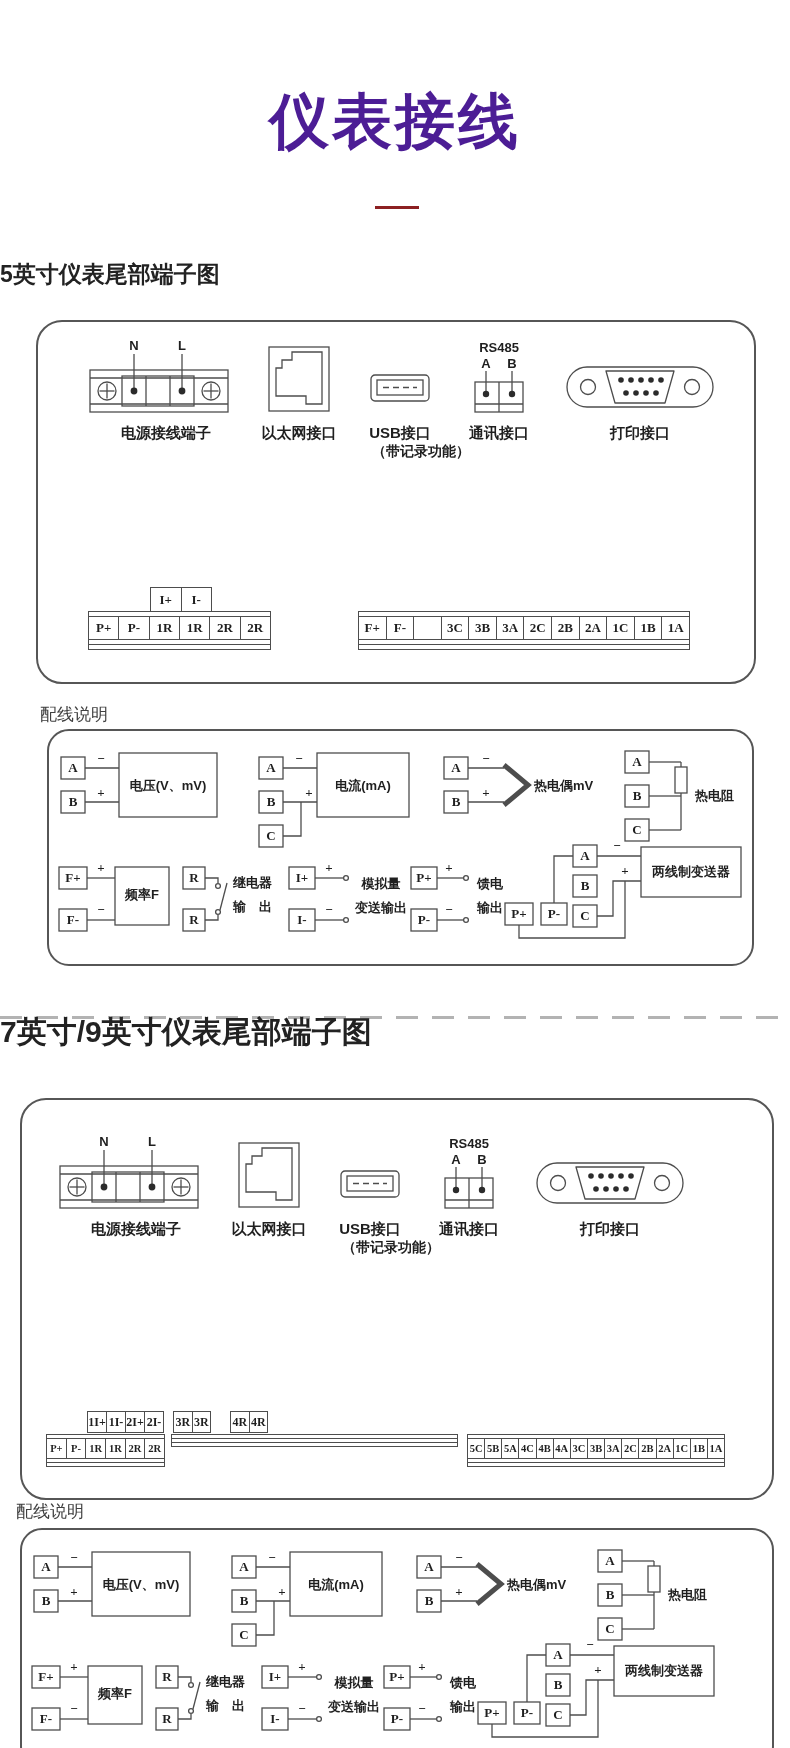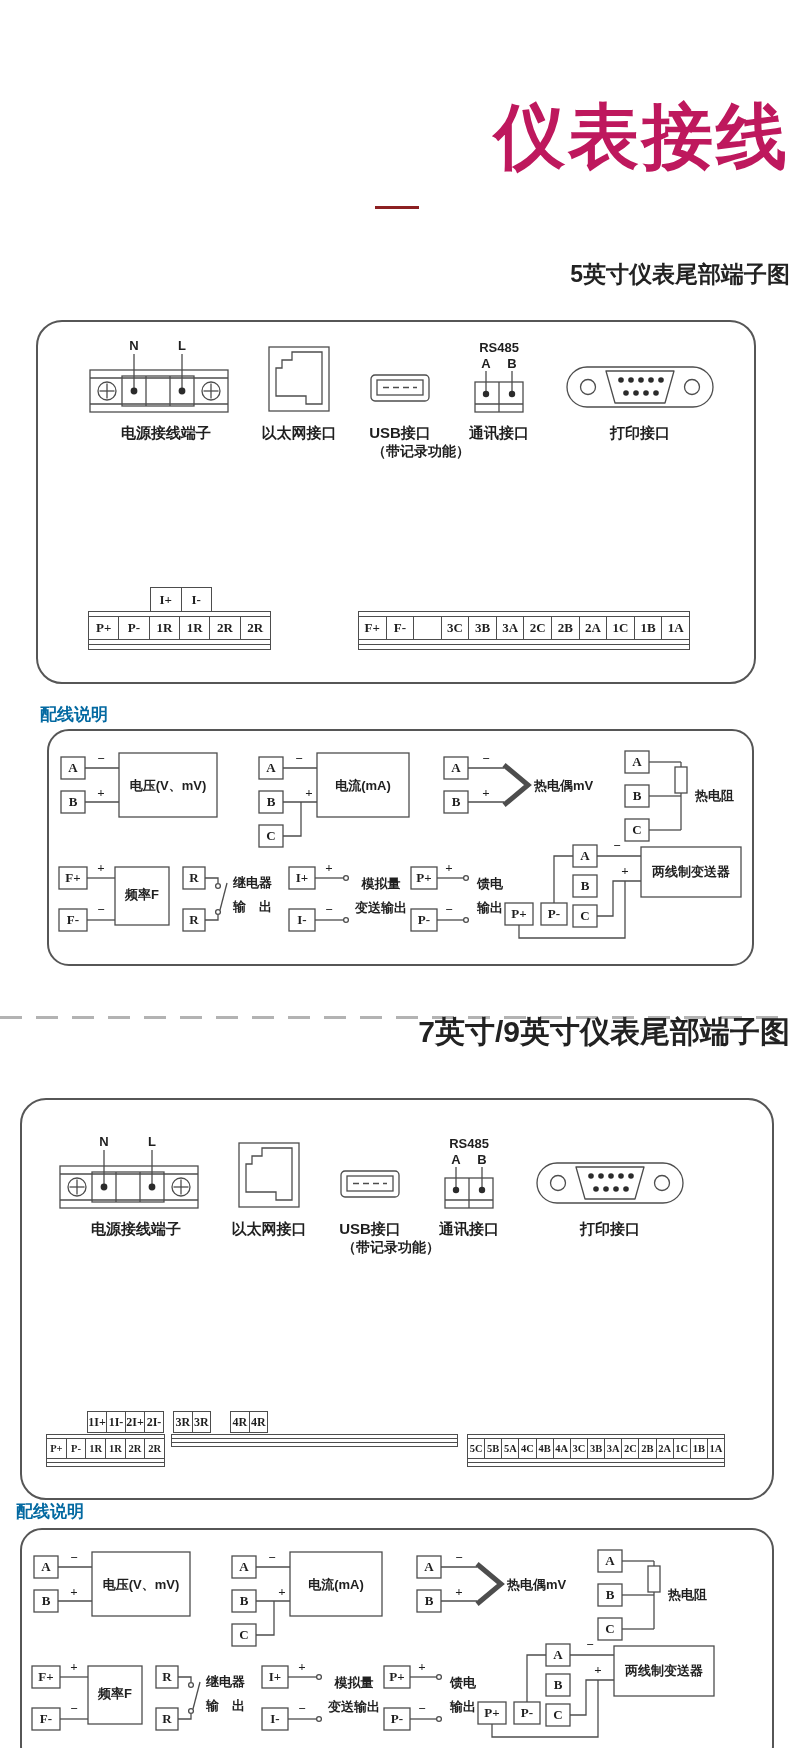--- a/index.html
+++ b/index.html
@@ -1,26 +1,26 @@
 <!DOCTYPE html>
 <html><head>
 <meta charset="utf-8">
 <style>
   html,body{margin:0;padding:0}
   body{width:790px;height:1748px;position:relative;overflow:hidden;background:#fff;
        font-family:"Liberation Sans","DejaVu Sans",sans-serif;color:#1f1f1f}
-  .main-title{position:absolute;left:0;top:42px;width:790px;text-align:right;
-      font-size:71px;font-weight:900;color:#be185d;letter-spacing:3px}
+  .main-title{position:absolute;left:0;top:42px;width:790px;text-align:center;
+      font-size:60px;font-weight:900;color:#4c1d95;letter-spacing:3px}
   .dash{position:absolute;left:375px;top:206px;width:44px;height:3px;background:#8c2022}
-  .sec-title{position:absolute;left:0;width:790px;text-align:right;font-weight:800;color:#222}
+  .sec-title{position:absolute;left:0;width:790px;text-align:left;font-weight:800;color:#222}
   .sec-title.t5{top:259px;font-size:23px}
   .sec-title.t79{top:1012px;font-size:30px}
   .panel{position:absolute;border:2px solid #565656;border-radius:26px;background:#fff}
   .wpanel{position:absolute;border:2px solid #565656;border-radius:22px;background:#fff}
-  .heading{position:absolute;font-size:17px;font-weight:700;color:#0369a1}
+  .heading{position:absolute;font-size:17px;font-weight:400;color:#404040}
   .divider{position:absolute;left:0;top:1016px;width:790px;height:3px;
       background:repeating-linear-gradient(90deg,#b3b3b3 0,#b3b3b3 22px,transparent 22px,transparent 36px)}
   
   .rear{position:absolute;width:700px;height:130px}
   .rear svg{position:absolute;overflow:visible}
   .rear .lbl{position:absolute;top:86px;text-align:center;font-size:15px;font-weight:600;white-space:nowrap}
   .rear .lbl2{position:absolute;top:105px;text-align:right;font-size:14px;font-weight:600;white-space:nowrap}
   
   .strip{position:absolute;border:1.5px solid #4d4d4d;background:#fff;box-sizing:border-box}
   .strip .railt{border-bottom:1.3px solid #4d4d4d}

